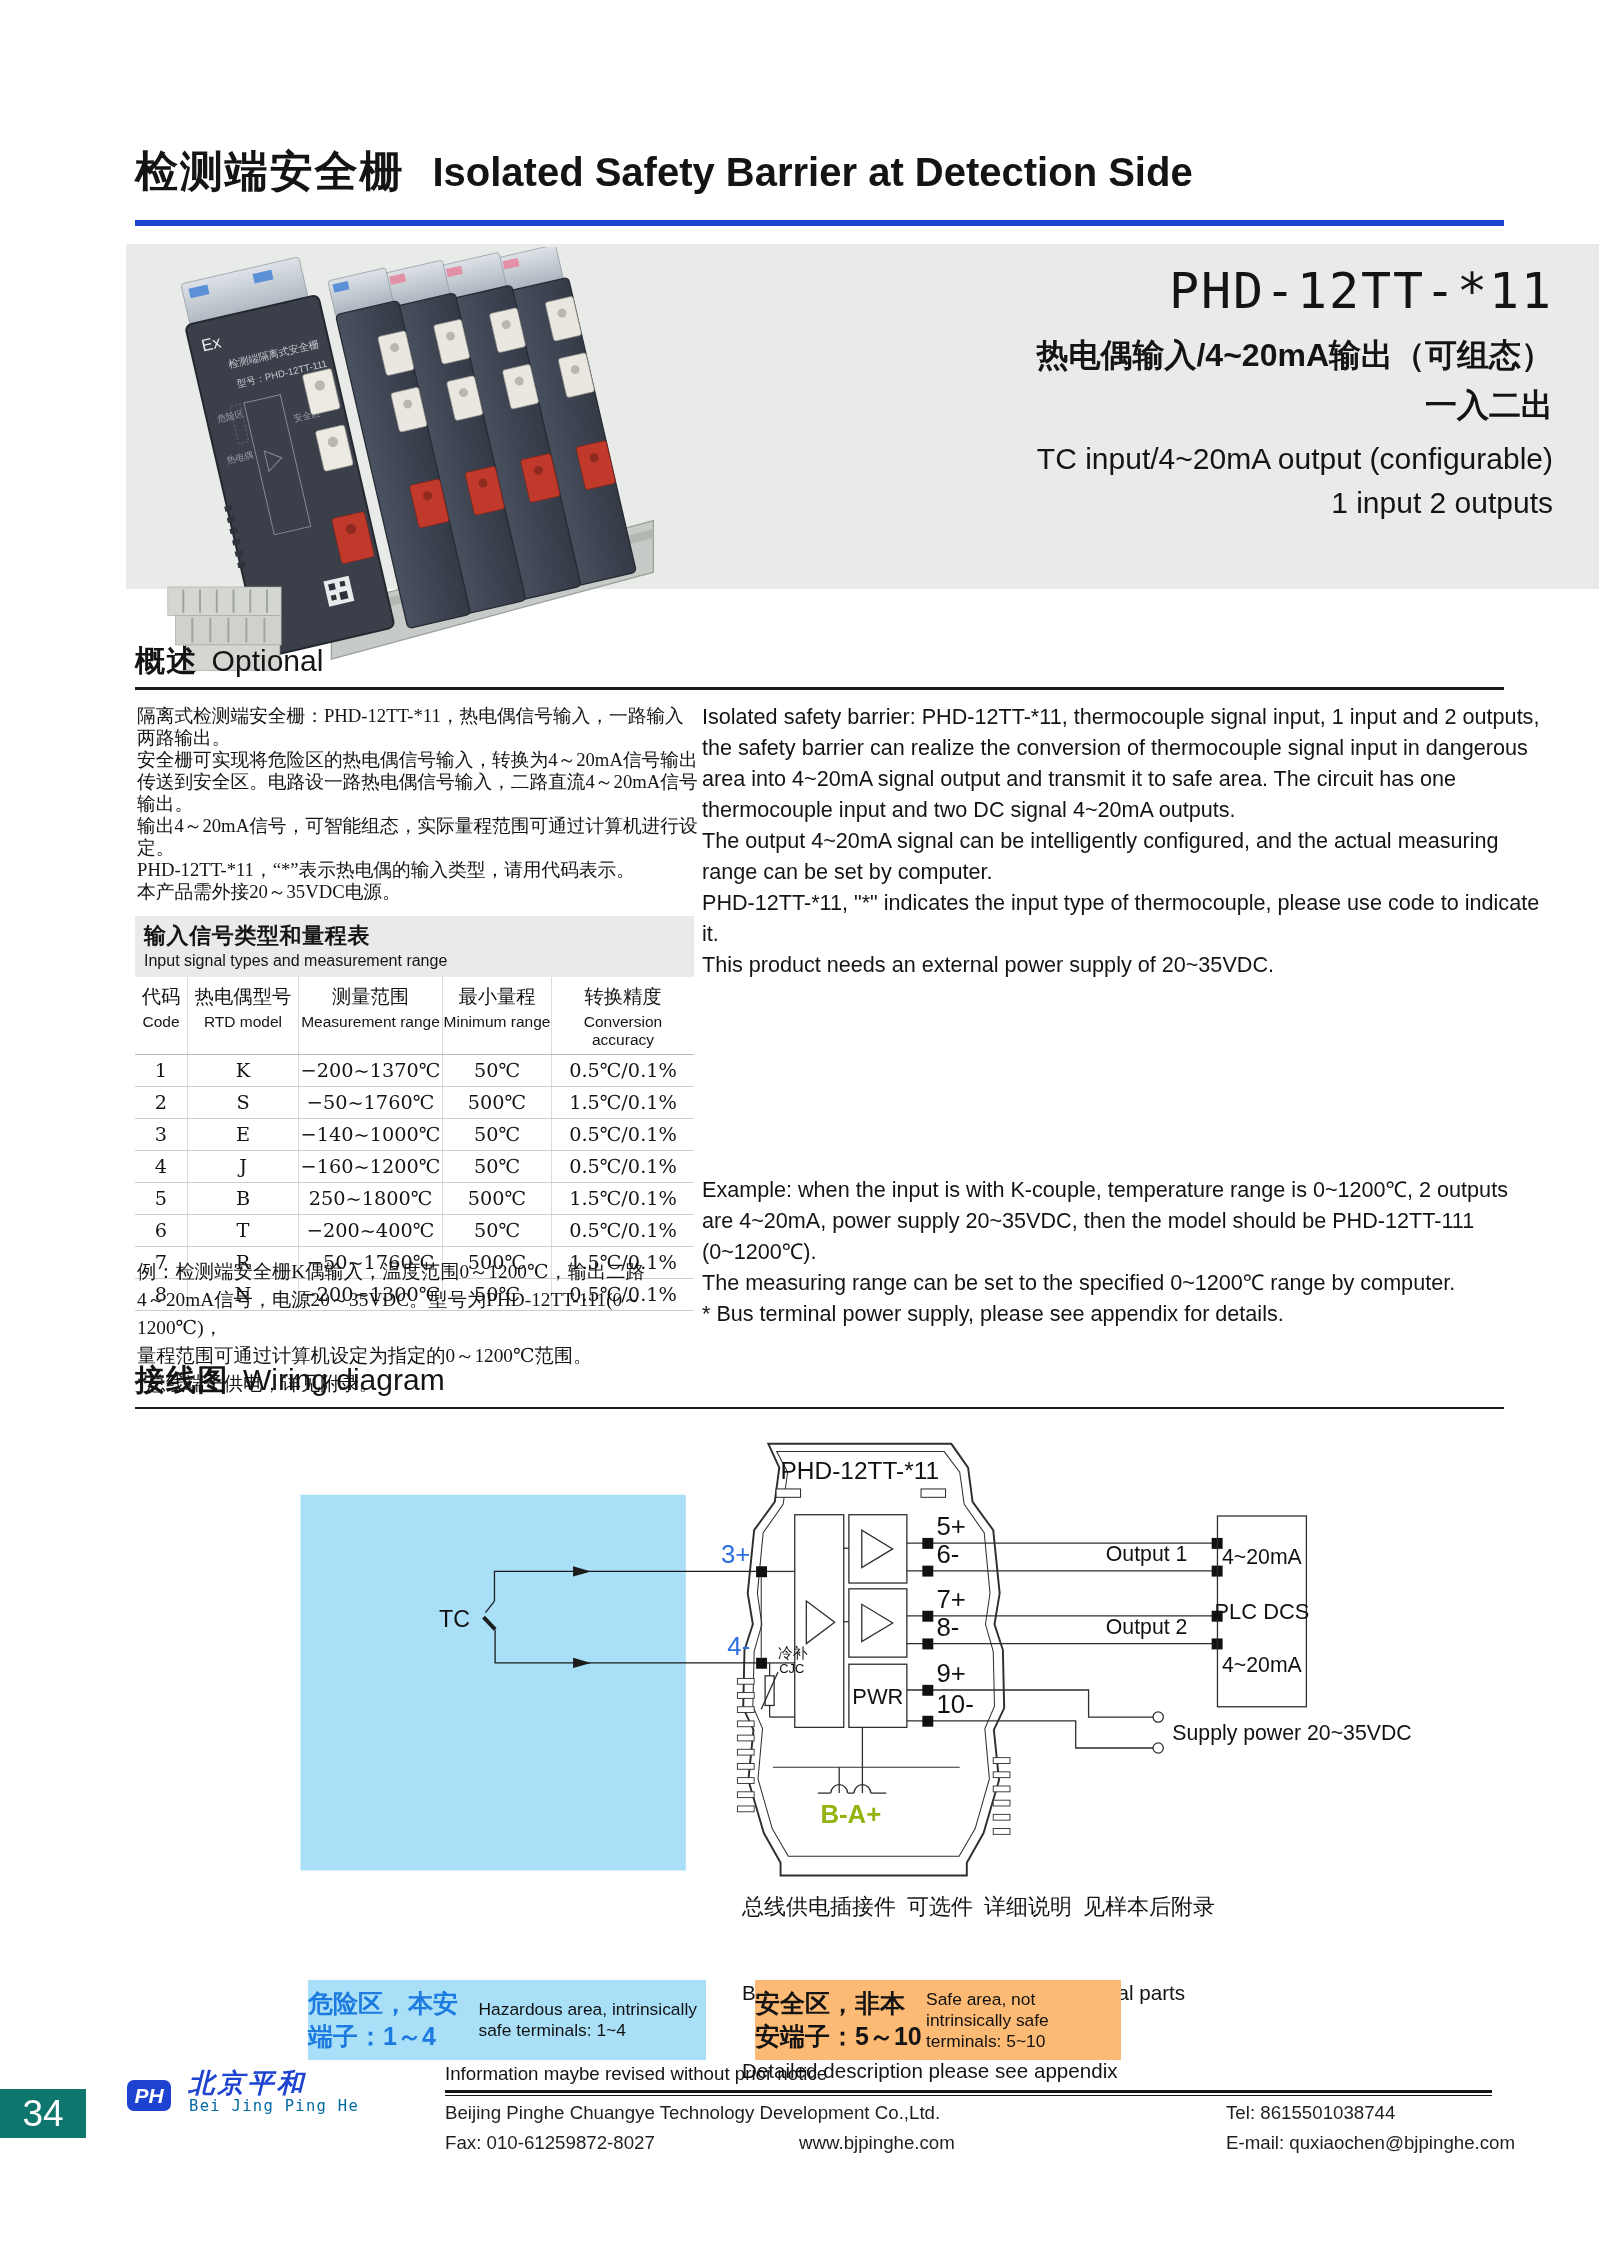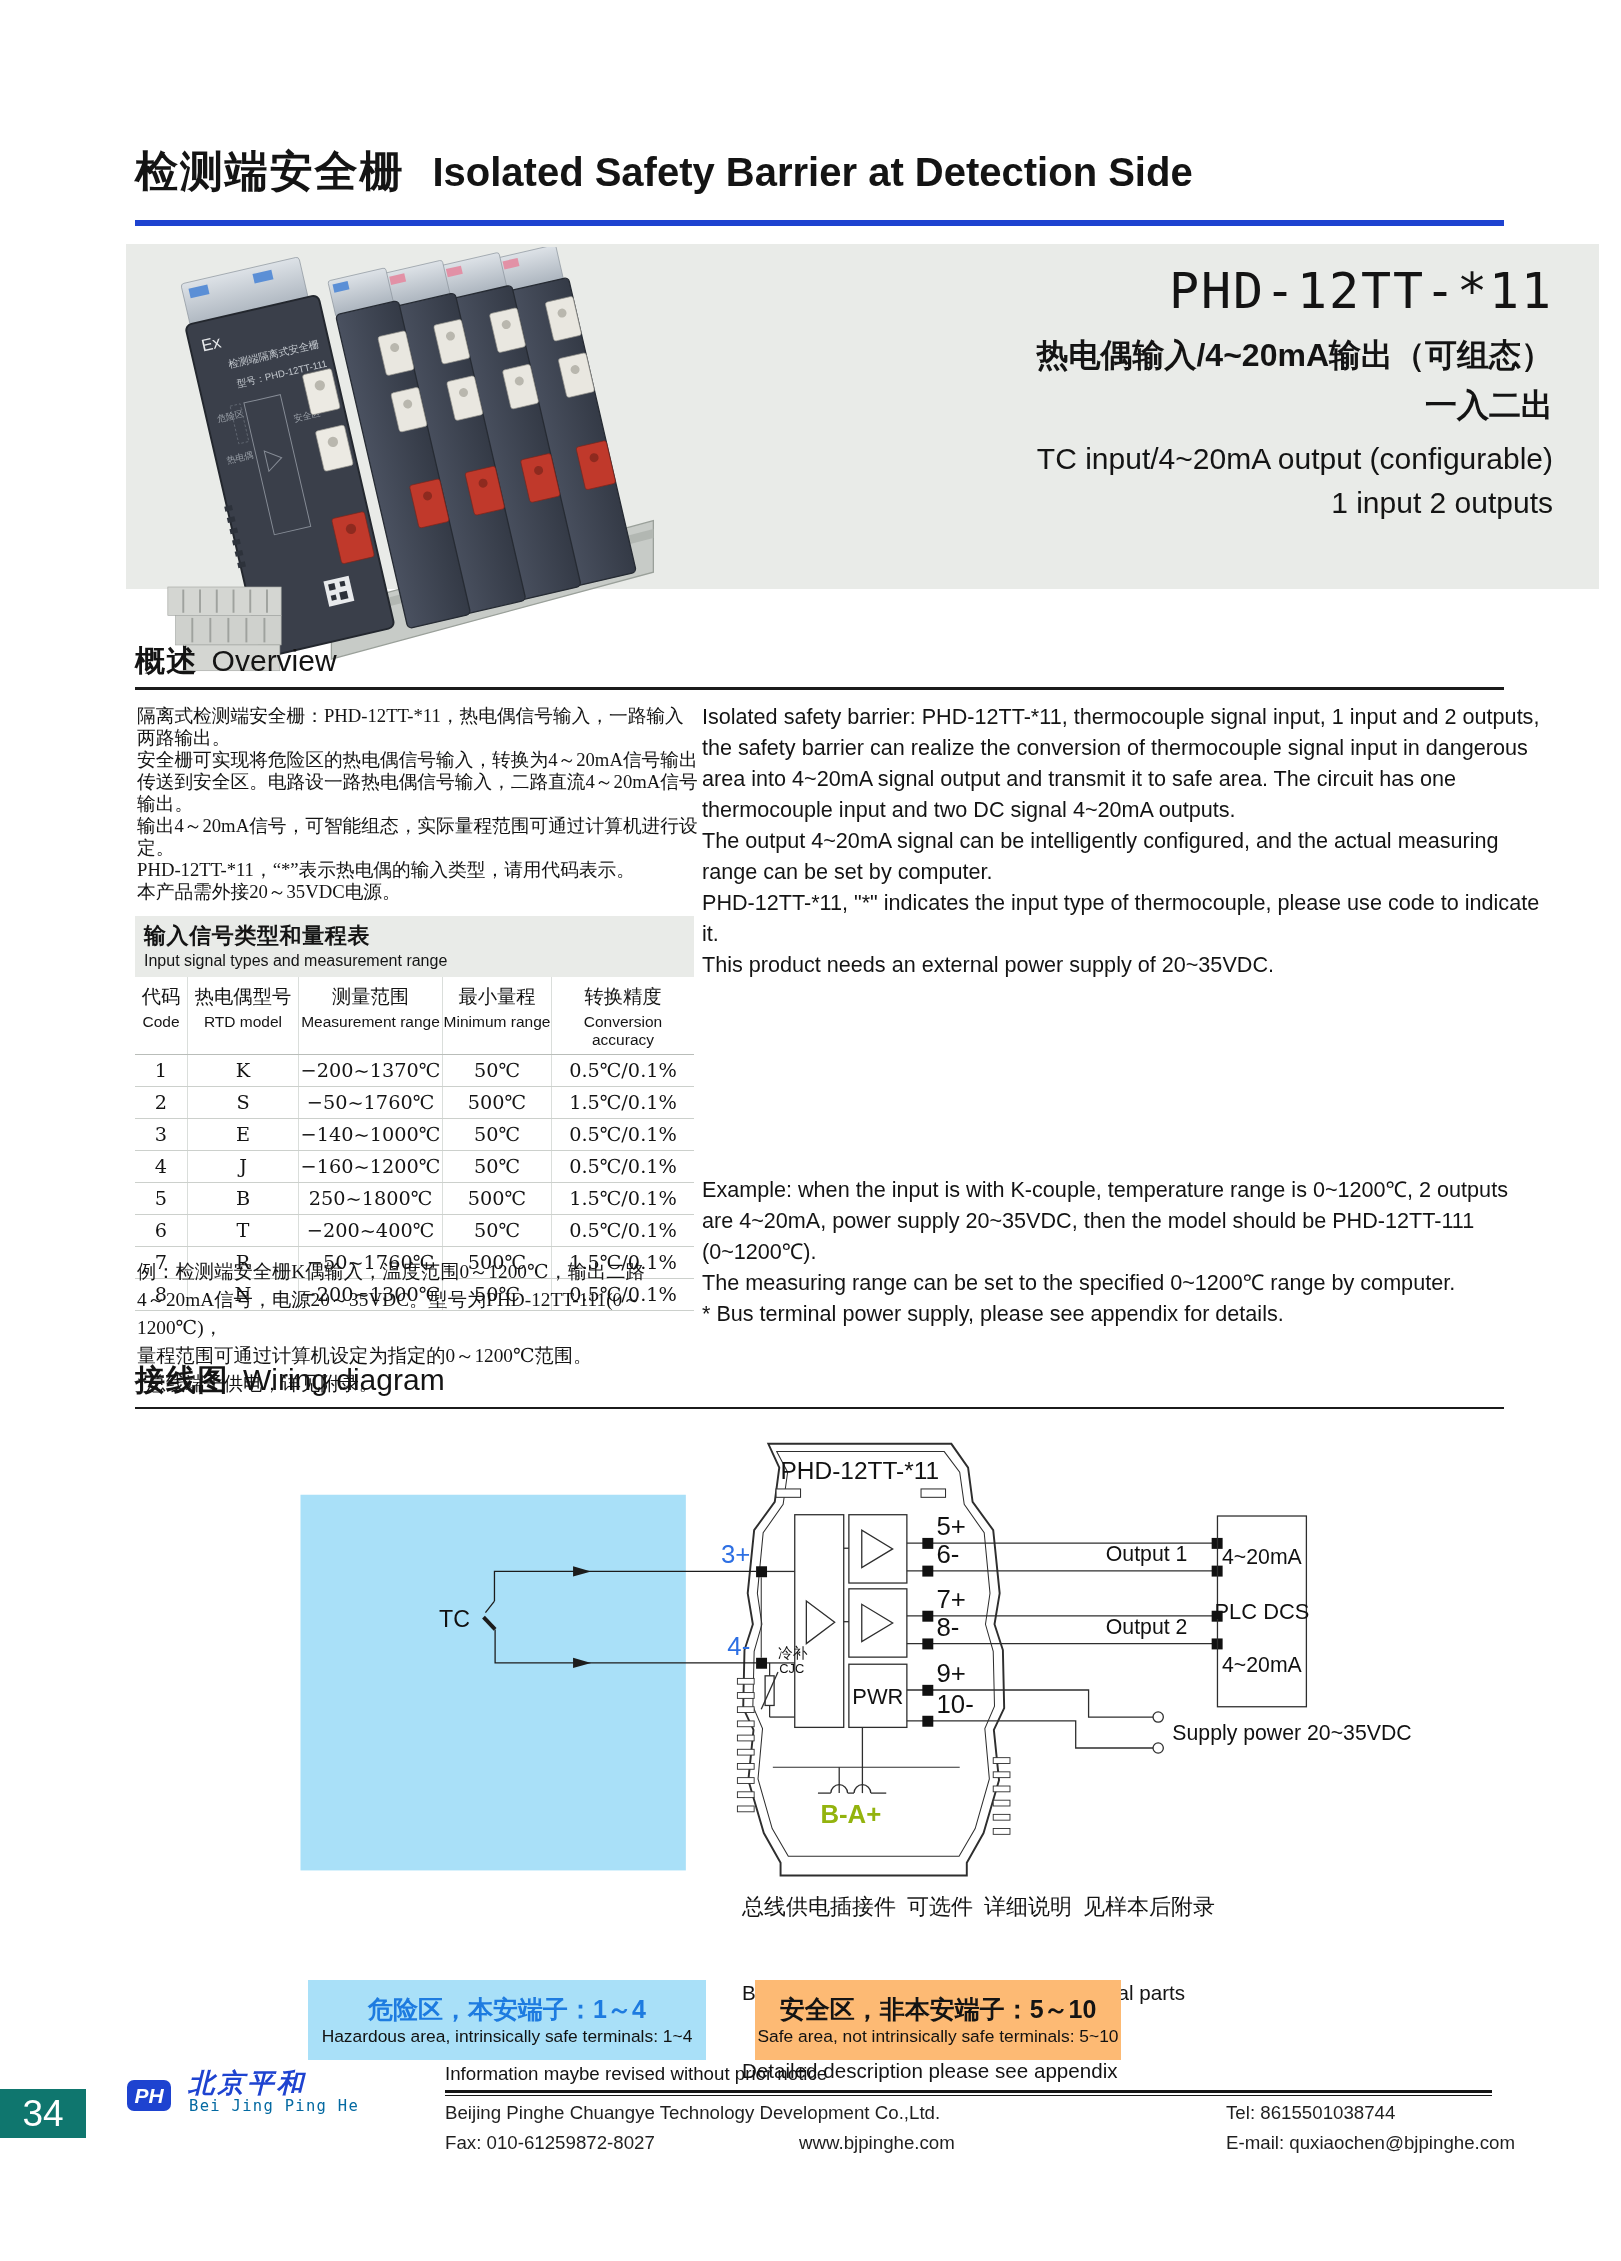--- a/index.html
+++ b/index.html
@@ -55,21 +55,21 @@
 
   .tbl-note{position:absolute;left:137px;top:1258px;width:580px;font-family:"Liberation Serif","DejaVu Serif",serif;
             font-size:19.3px;line-height:28px;}
   .tbl-note div{white-space:pre-wrap;}
 
   
   .wiring-wrap{position:absolute;left:122px;top:1432px;width:1379px;height:458px;}
   .bus-note{position:absolute;left:742px;top:1892px;}
   .bus-note .zh{font-size:22px;font-family:"Liberation Serif","DejaVu Serif",serif;white-space:pre-wrap;}
   .bus-note .en{font-size:20.6px;line-height:26px;margin-top:6.4px;white-space:pre-wrap;}
-  .area-box{position:absolute;display:flex;flex-direction:column;align-items:center;justify-content:center;gap:0;}
+  .area-box{position:absolute;display:flex;flex-direction:row;align-items:center;justify-content:center;gap:0;}
   .area-hazard{left:308px;top:1980px;width:398px;height:80px;background:#a9e0f8;}
   .area-safe{left:755px;top:1980px;width:366px;height:80px;background:#fdba74;}
   .area-box .zh{font-size:25px;font-weight:600;}
   .area-hazard .zh{color:#1d7be0;}
   .area-box .en{font-size:17.4px;color:#111;}
 
   
   .page-badge{position:absolute;left:0;top:2089px;width:86px;height:49px;background:#0f766e;
               display:flex;align-items:center;justify-content:center;color:#fff;font-size:37px;}
   .logo-mark{position:absolute;left:127px;top:2080px;width:44px;height:31px;background:#1e43d0;border-radius:7px;
@@ -220,21 +220,21 @@
       <div class="hero-model">PHD-12TT-*11</div>
       <div class="hero-zh1">热电偶输入/4~20mA输出（可组态）</div>
       <div class="hero-zh2">一入二出</div>
       <div class="hero-en1">TC input/4~20mA output (configurable)</div>
       <div class="hero-en2">1 input 2 outputs</div>
     </div>
   </div>
 
   <div class="sec-head" style="left:135px;top:641px;">
     <span class="zh">概述</span>
-    <span class="en">Overview</span>
+    <span class="en">Optional</span>
   </div>
   <div class="sec-rule" style="left:135px;top:687px;width:1369px;height:2.6px;"></div>
 
   <div class="ov-zh">
     <p>隔离式检测端安全栅：PHD-12TT-*11，热电偶信号输入，一路输入两路输出。</p>
     <p>安全栅可实现将危险区的热电偶信号输入，转换为4～20mA信号输出传送到安全区。电路设一路热电偶信号输入，二路直流4～20mA信号输出。</p>
     <p>输出4～20mA信号，可智能组态，实际量程范围可通过计算机进行设定。</p>
     <p>PHD-12TT-*11，“*”表示热电偶的输入类型，请用代码表示。</p>
     <p>本产品需外接20～35VDC电源。</p>
   </div>

